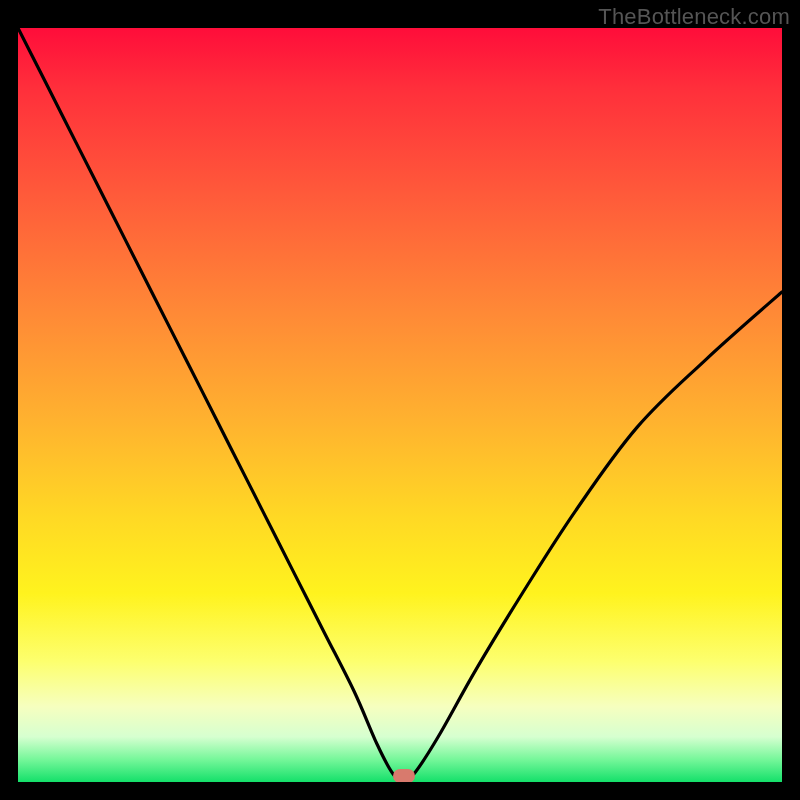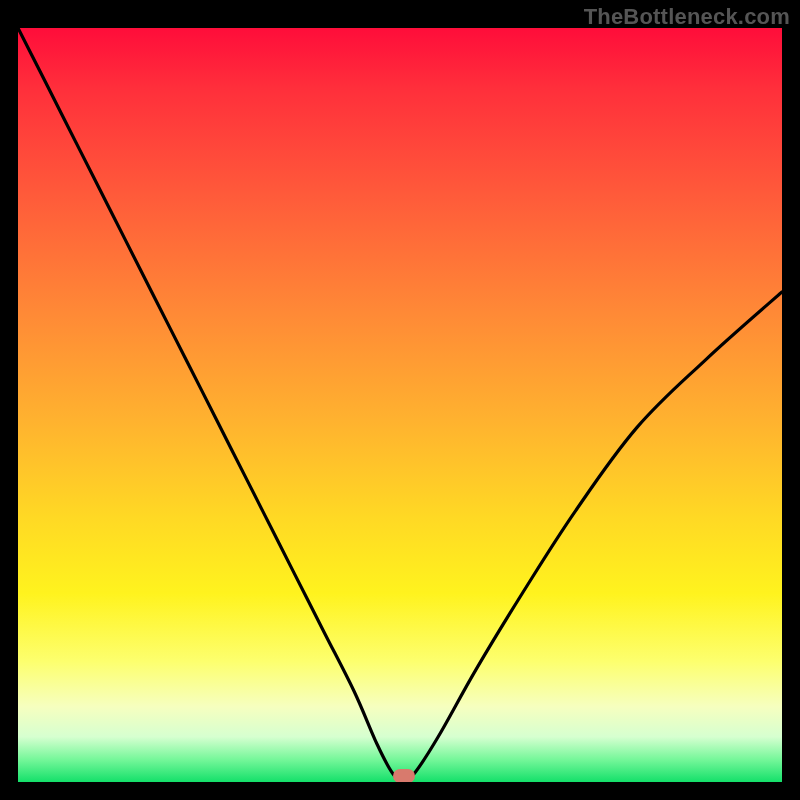--- a/index.html
+++ b/index.html
@@ -16,21 +16,21 @@
     width: 800px;
     height: 800px;
     background: #000;
   }
   .watermark {
     position: absolute;
     top: 4px;
     right: 10px;
     color: #555;
     font-size: 22px;
-    font-weight: 700;
+    font-weight: 400;
     letter-spacing: 0.2px;
     z-index: 5;
   }
   .plot-area {
     position: absolute;
     left: 18px;
     top: 28px;
     width: 764px;
     height: 754px;
     overflow: hidden;

